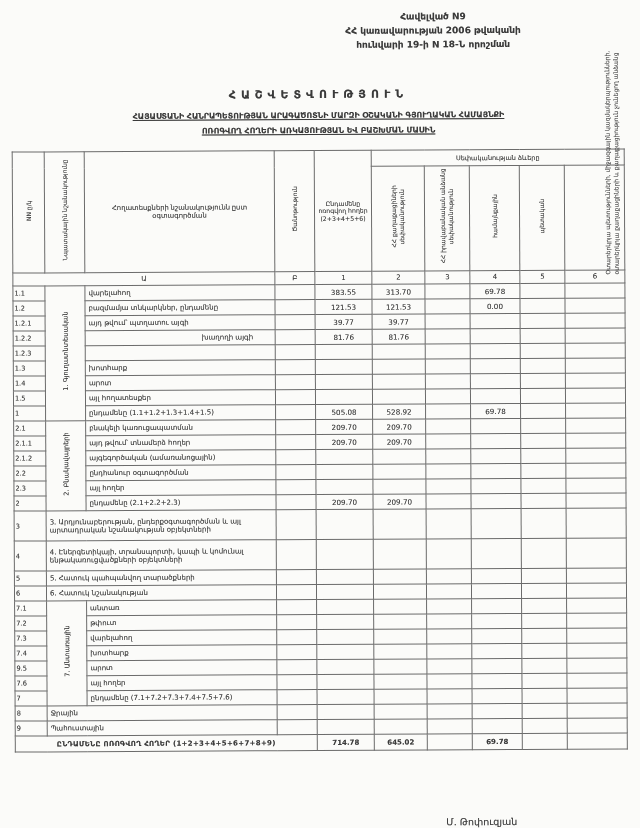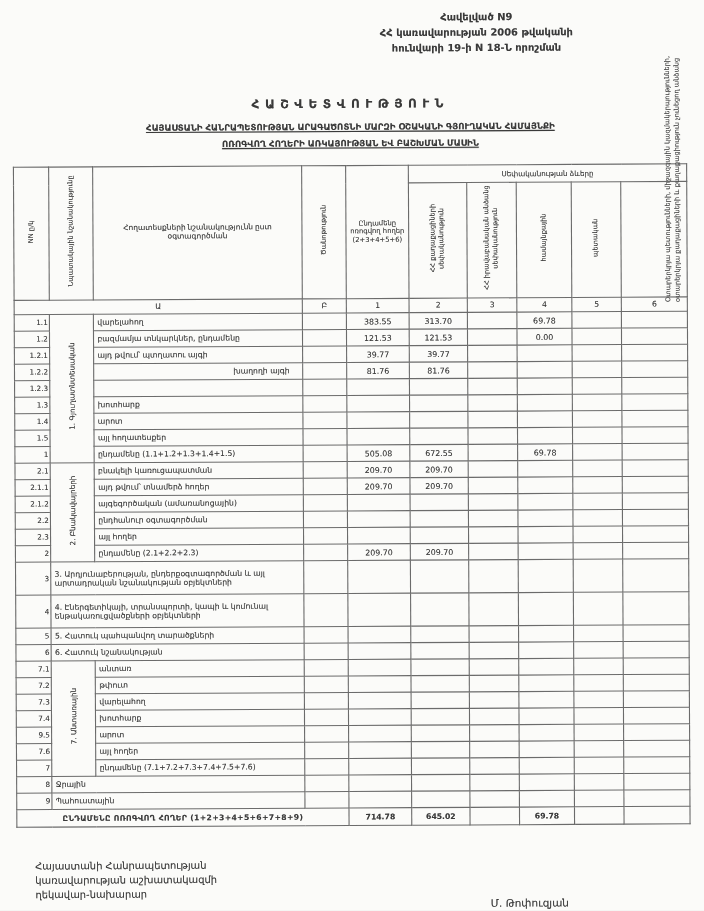--- a/index.html
+++ b/index.html
@@ -30,23 +30,23 @@
   .hname{font-size:6.8px;line-height:8px;font-family:Liberation Serif, serif;}
   .htotal{font-size:6.2px;line-height:7.5px;}
   .hown{font-size:6.5px;}
   .vt{display:inline-block;writing-mode:vertical-rl;transform:rotate(180deg);
       font-size:6px;line-height:8px;max-height:100px;white-space:normal;}
   .vt.big{max-height:118px;}
   .gcell{text-align:center;}
   .gcell .vt{font-size:6.6px;max-height:128px;}
 
   .letters td{font-size:7px;text-align:center;}
-  .numc{font-size:6.6px;text-align:right;}
+  .numc{font-size:6.6px;text-align:left;}
   .lbl{font-size:7px;text-align:left;padding-left:3px;}
-  .lbl.ind{padding-left:116px;text-align:center;}
+  .lbl.ind{padding-left:116px;}
   .notec{}
   .v{font-size:7.2px;text-align:center;}
   .totrow td{font-weight:bold;font-size:7px;}
   .totlbl{text-align:center;letter-spacing:.3px;}
 
   .margin-note{position:absolute;top:50px;left:594px;width:38px;height:228px;z-index:3;
                display:flex;justify-content:center;align-items:flex-start;pointer-events:none;}
   .margin-note .vt{max-height:226px;font-size:6px;line-height:8.5px;color:#4c4c4c;}
 
   .footer-org{position:absolute;top:781px;left:30px;font-size:9px;line-height:13px;}
@@ -197,21 +197,21 @@
             <td class="v"></td>
             <td class="v"></td>
             <td class="v"></td>
             <td class="v"></td>
           </tr>
     <tr>
             <td class="numc">1</td>
             <td class="lbl">ընդամենը (1.1+1.2+1.3+1.4+1.5)</td>
             <td class="notec"></td>
             <td class="v">505.08</td>
-            <td class="v">672.55</td>
+            <td class="v">528.92</td>
             <td class="v"></td>
             <td class="v">69.78</td>
             <td class="v"></td>
             <td class="v"></td>
           </tr>
 
     <tr>
             <td class="numc">2.1</td>
             <td class="gcell" rowspan="6"><span class="vt">2. Բնակավայրերի</span></td>
             <td class="lbl">բնակելի կառուցապատման</td>
@@ -435,21 +435,16 @@
             <td class="v"></td>
             <td class="v"></td>
           </tr>
   </tbody>
       </table>
 
   <div class="margin-note">
     <span class="vt">Օտարերկրյա պետությունների, միջազգային կազմակերպությունների, օտարերկրյա քաղաքացիների և քաղաքացիություն չունեցող անձանց</span>
   </div>
 
-  <div class="footer-org">
-    <div>Հայաստանի Հանրապետության</div>
-    <div>կառավարության աշխատակազմի</div>
-    <div>ղեկավար-նախարար</div>
-  </div>
   <div class="signature">Մ. Թոփուզյան</div>
 
 </div>
 </div>
 
 </body></html>

